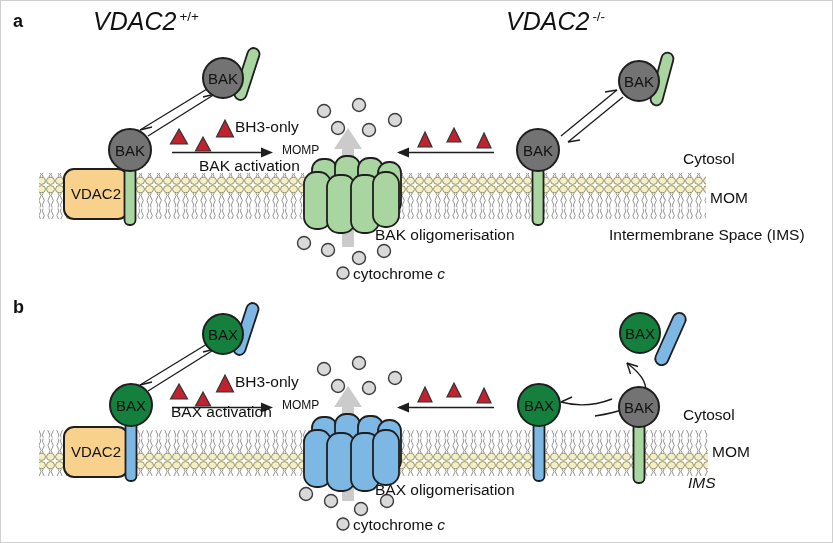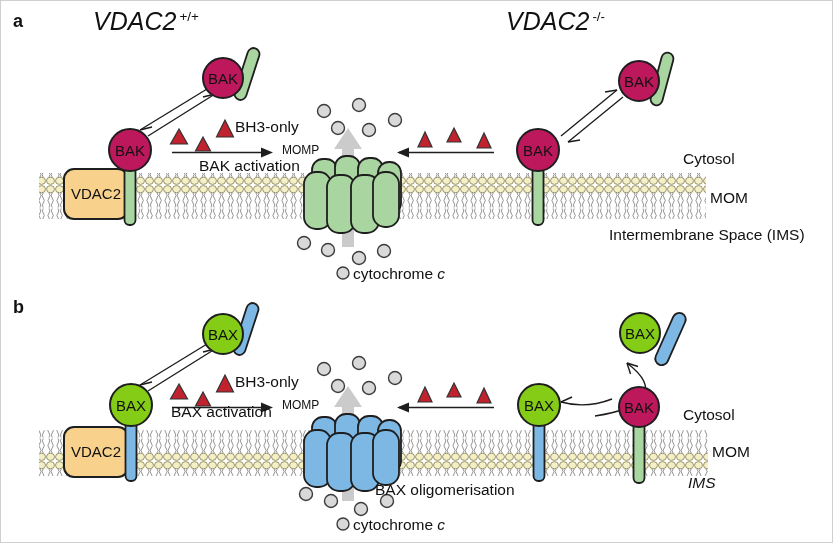--- a/index.html
+++ b/index.html
@@ -9,22 +9,22 @@
   .lbl{position:absolute;font-size:15.5px;color:#111;white-space:nowrap;line-height:1.15;}
   .panel-letter{font-weight:bold;font-size:18px;}
   .momp{font-size:12px;}
   .title{position:absolute;font-size:25px;color:#111;white-space:nowrap;}
   .title .gene{font-style:italic;}
   .title sup{font-size:13.5px;margin-left:3px;}
   .protein{position:absolute;width:44px;height:44px;border:2px solid #1e1e1e;border-radius:50%;
            display:flex;align-items:center;justify-content:center;font-size:15px;color:#111;
            box-sizing:border-box;}
   .sm{width:42px;height:42px;}
-  .green{background:#be185d;}
-  .blue{background:#84cc16;}
+  .green{background:#737373;}
+  .blue{background:#15803d;}
   .vdac2-label{position:absolute;width:64px;text-align:center;font-size:15px;color:#111;}
   .ital{font-style:italic;margin-left:4px;}
 </style>
 </head>
 <body>
 
 <div class="canvas">
 
 <svg width="833" height="543" viewBox="0 0 833 543">
   <defs>
@@ -210,20 +210,21 @@
 
 <div class="protein green sm" style="left:201px;top:56px;">BAK</div>
 <div class="protein green" style="left:107px;top:127px;">BAK</div>
 <div class="protein green" style="left:515px;top:127px;">BAK</div>
 <div class="protein green sm" style="left:617px;top:59px;">BAK</div>
 <div class="vdac2-label" style="left:63px;top:184px;">VDAC2</div>
 
 <div class="lbl" style="left:234px;top:117px;">BH3-only</div>
 <div class="lbl" style="left:170px;top:156px;margin-left:28px;">BAK activation</div>
 <div class="lbl momp" style="left:281px;top:143px;">MOMP</div>
+<div class="lbl" style="left:374px;top:225px;">BAK oligomerisation</div>
 <div class="lbl" style="left:352px;top:264px;">
   <span>cytochrome</span><span class="ital">c</span>
 </div>
 <div class="lbl" style="left:682px;top:149px;">Cytosol</div>
 <div class="lbl" style="left:709px;top:188px;">MOM</div>
 <div class="lbl" style="left:608px;top:225px;">Intermembrane Space (IMS)</div>
 
 <div class="lbl panel-letter" style="left:12px;top:296px;">b</div>
 
 <div class="protein blue sm" style="left:201px;top:312px;">BAX</div>

